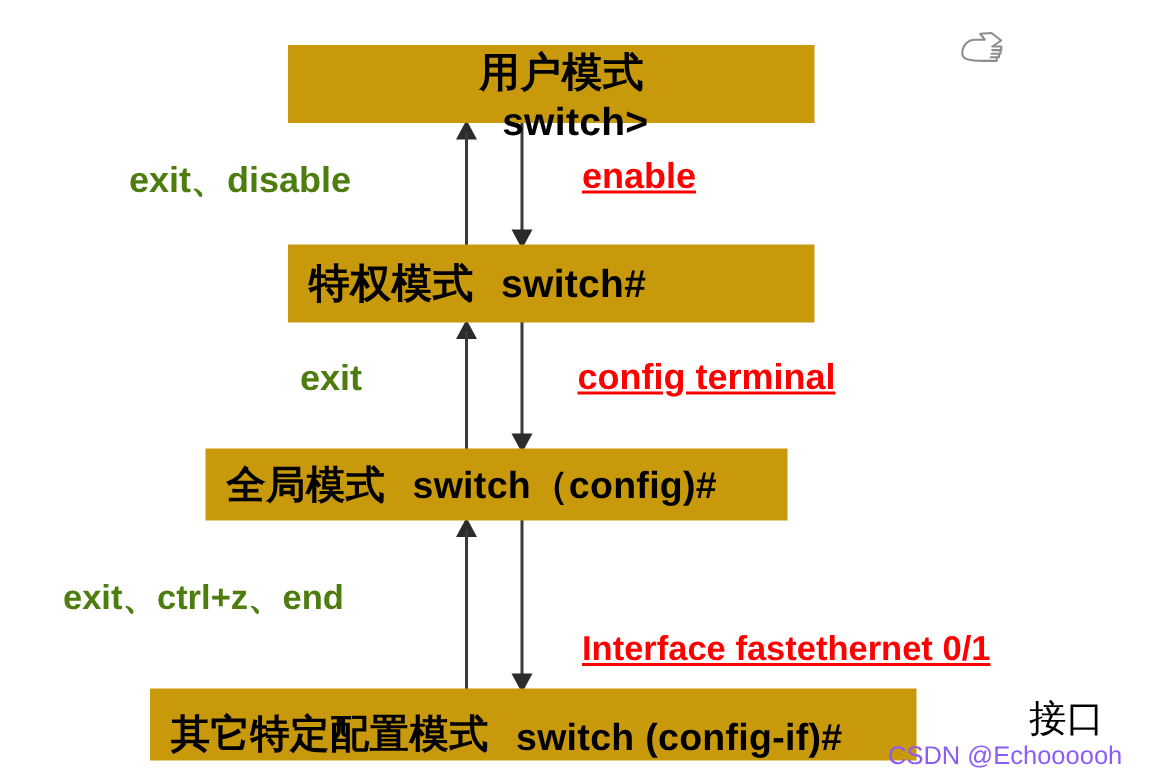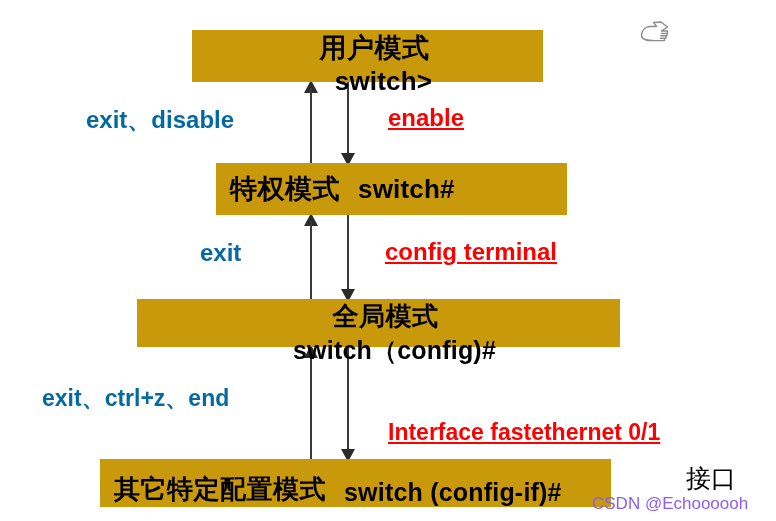--- a/index.html
+++ b/index.html
@@ -37,22 +37,22 @@
   .mode-box .en {
     font-family: Liberation Sans, sans-serif;
     font-size: 26px;
     font-weight: 700;
     color: #000000;
     margin-left: 18px;
     letter-spacing: 0.2px;
   }
 
   #box-user      { left: 192px; top: 30px;  width: 351px; height: 52px; flex-direction: column; }
-  #box-priv      { left: 192px; top: 163px; width: 351px; height: 52px; margin-left: 24px; }
-  #box-global    { left: 137px; top: 299px; width: 483px; height: 48px; flex-direction: column; }
+  #box-priv      { left: 192px; top: 163px; width: 351px; height: 52px; }
+  #box-global    { left: 137px; top: 299px; width: 388px; height: 48px; }
   #box-specific  { left: 100px; top: 459px; width: 511px; height: 48px; align-items: flex-end; }
 
   #box-global .cn,
   #box-specific .cn { font-size: 26px; }
   #box-global .en,
   #box-specific .en { font-size: 25px; }
 
   
   .arrow {
     position: absolute;
@@ -97,21 +97,21 @@
   #arrow-down-3 { top: 345px; height: 117px; }
 
   
   .label {
     position: absolute;
     white-space: nowrap;
     font-weight: 700;
     font-family: "Liberation Sans", "DejaVu Sans", sans-serif;
     z-index: 4;
   }
-  .label.green { color: #0369a1; }
+  .label.green { color: #4d7c0f; }
   .label.red   { color: #fe0000; text-decoration: underline; }
 
   #lbl-exit-disable  { left: 86px;  top: 104px; font-size: 24px; }
   #lbl-enable        { left: 388px; top: 104px; font-size: 24px; }
   #lbl-exit          { left: 200px; top: 239px; font-size: 24px; }
   #lbl-config-term   { left: 385px; top: 238px; font-size: 24px; }
   #lbl-exit-ctrlz    { left: 42px;  top: 383px; font-size: 23px; }
   #lbl-interface     { left: 388px; top: 385px; font-size: 23px; margin-top: 34px; }
 
   

